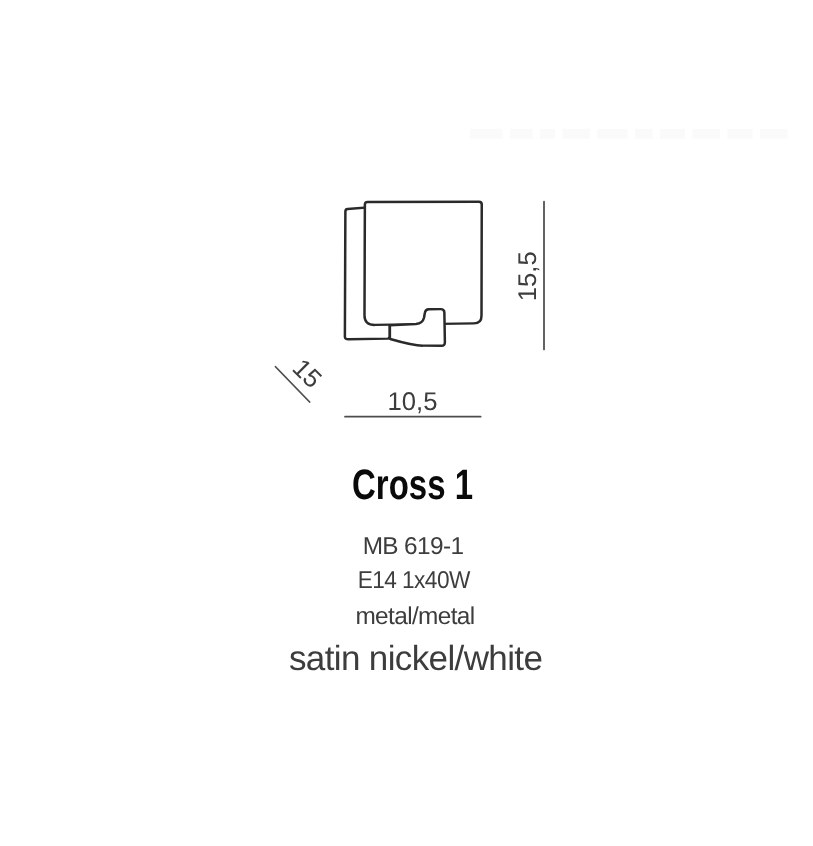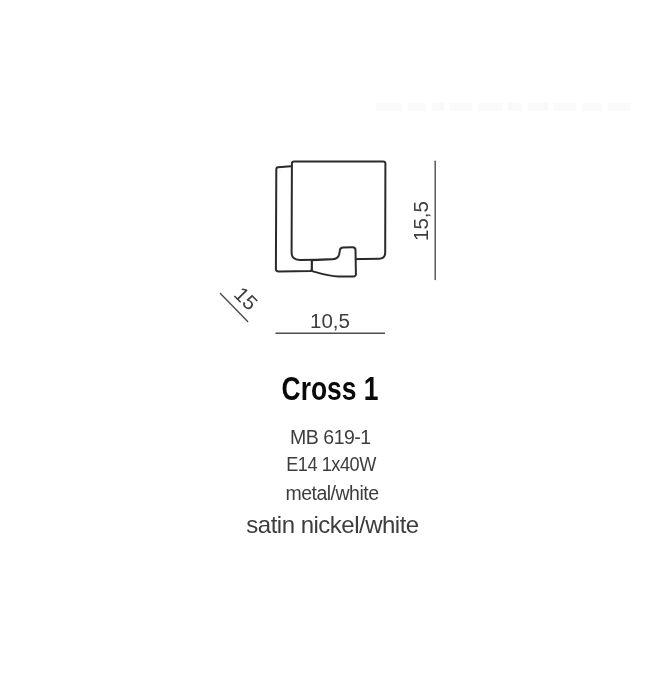--- a/index.html
+++ b/index.html
@@ -44,15 +44,15 @@
 
   <text x="240.9" y="303.6" transform="rotate(45 240.9 303.6)" text-anchor="middle" font-family="Liberation Sans, sans-serif" font-size="20.5" fill="#3d3d3d" stroke="none">15</text>
 </svg>
 
 <div class="txt" style="left:329.7px;top:368.6px;font-size:34px;font-weight:bold;color:#0a0a0a;transform:translateX(-50%) scaleX(0.776);transform-origin:center top;">Cross 1</div>
 
 <div class="txt body" style="left:330.4px;top:425.6px;font-size:19.5px;transform:translateX(-50%);">MB 619-1</div>
 
 <div class="txt body" style="left:330.8px;top:453.4px;font-size:19.5px;transform:translateX(-50%) scaleX(0.93);">E14 1x40W</div>
 
-<div class="txt body" style="left:332px;top:482.0px;font-size:19.5px;transform:translateX(-50%);">metal/white</div>
+<div class="txt body" style="left:332px;top:482.0px;font-size:19.5px;transform:translateX(-50%);">metal/metal</div>
 
-<div class="txt body" style="left:332.5px;top:511.1px;font-size:24px;transform:translateX(-50%);">satin nickel/white</div>
+<div class="txt body" style="left:332.5px;top:511.1px;font-size:28px;transform:translateX(-50%);">satin nickel/white</div>
 
 </body></html>

